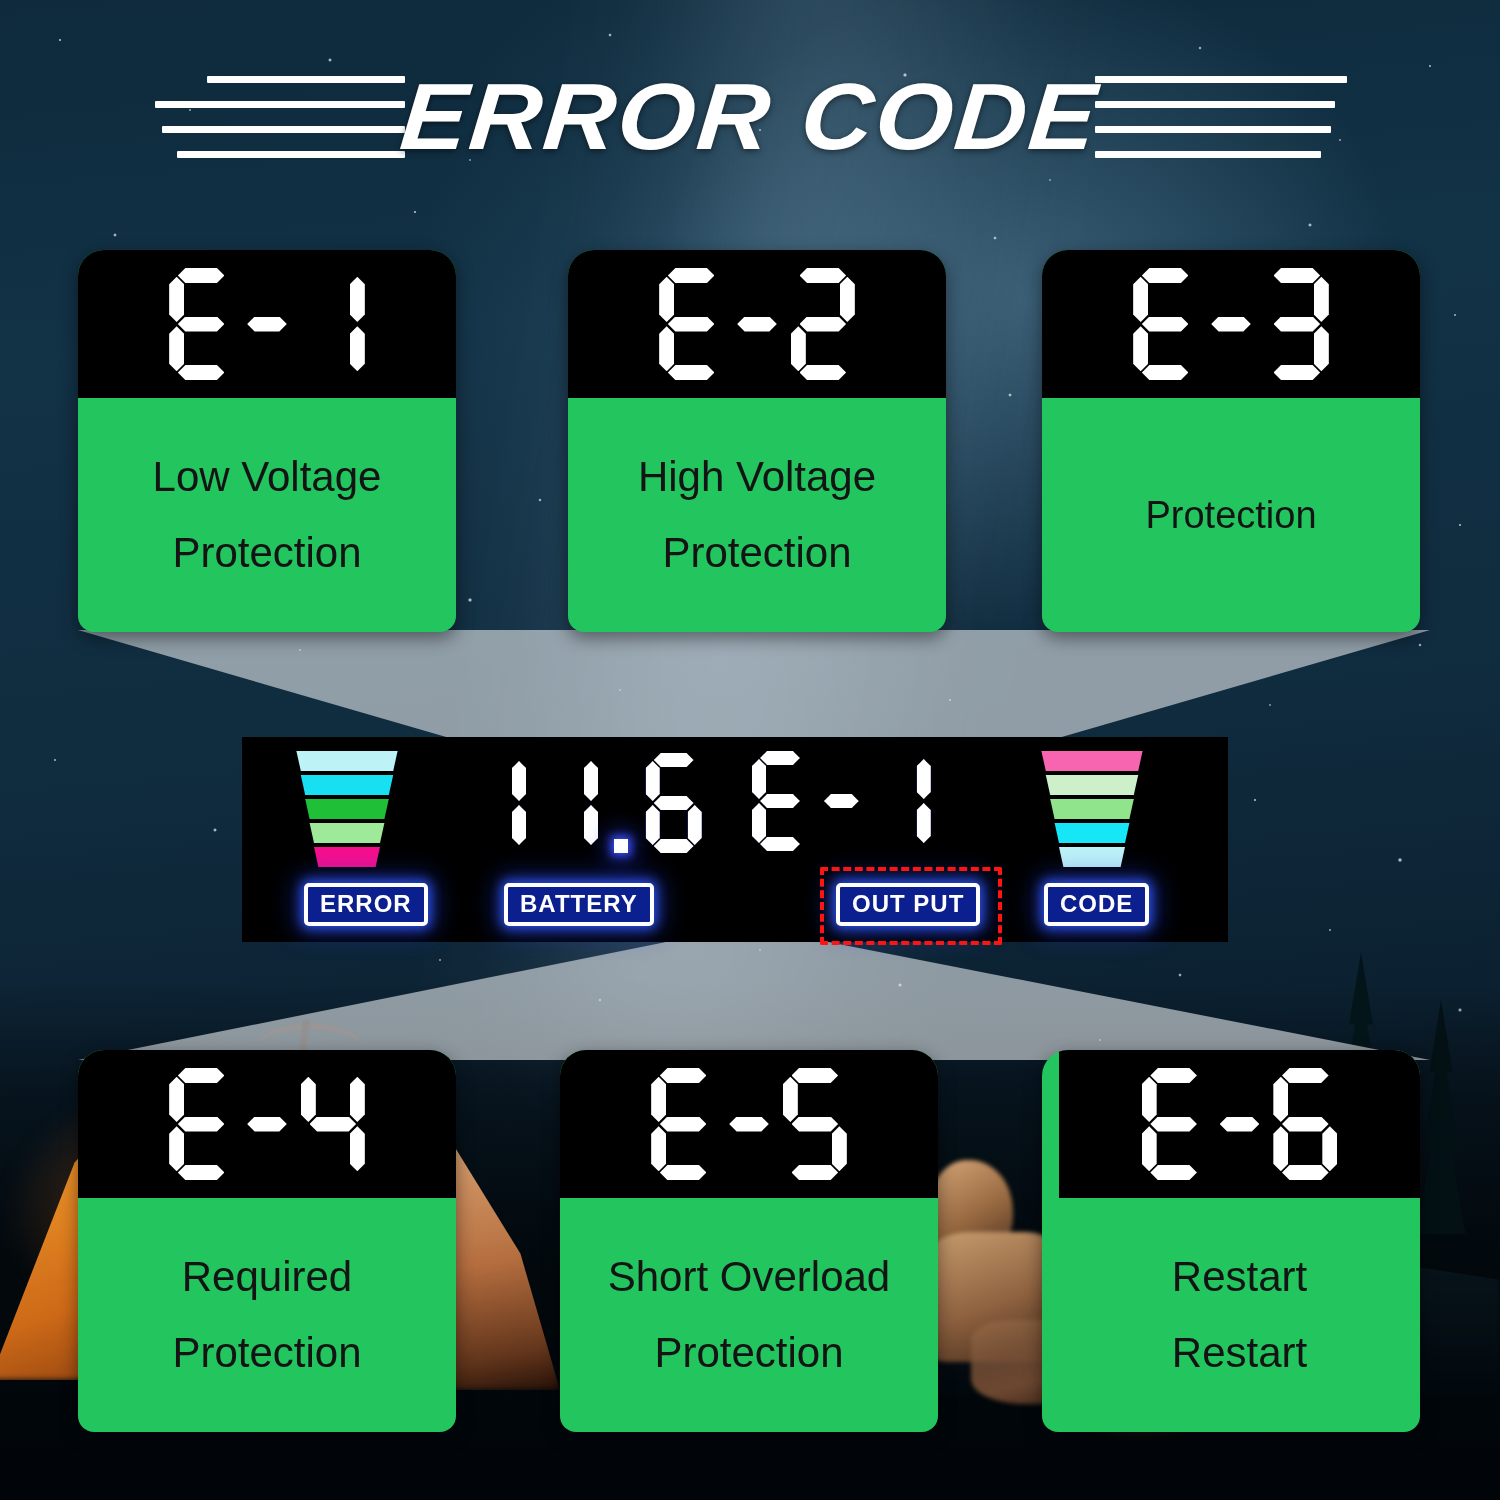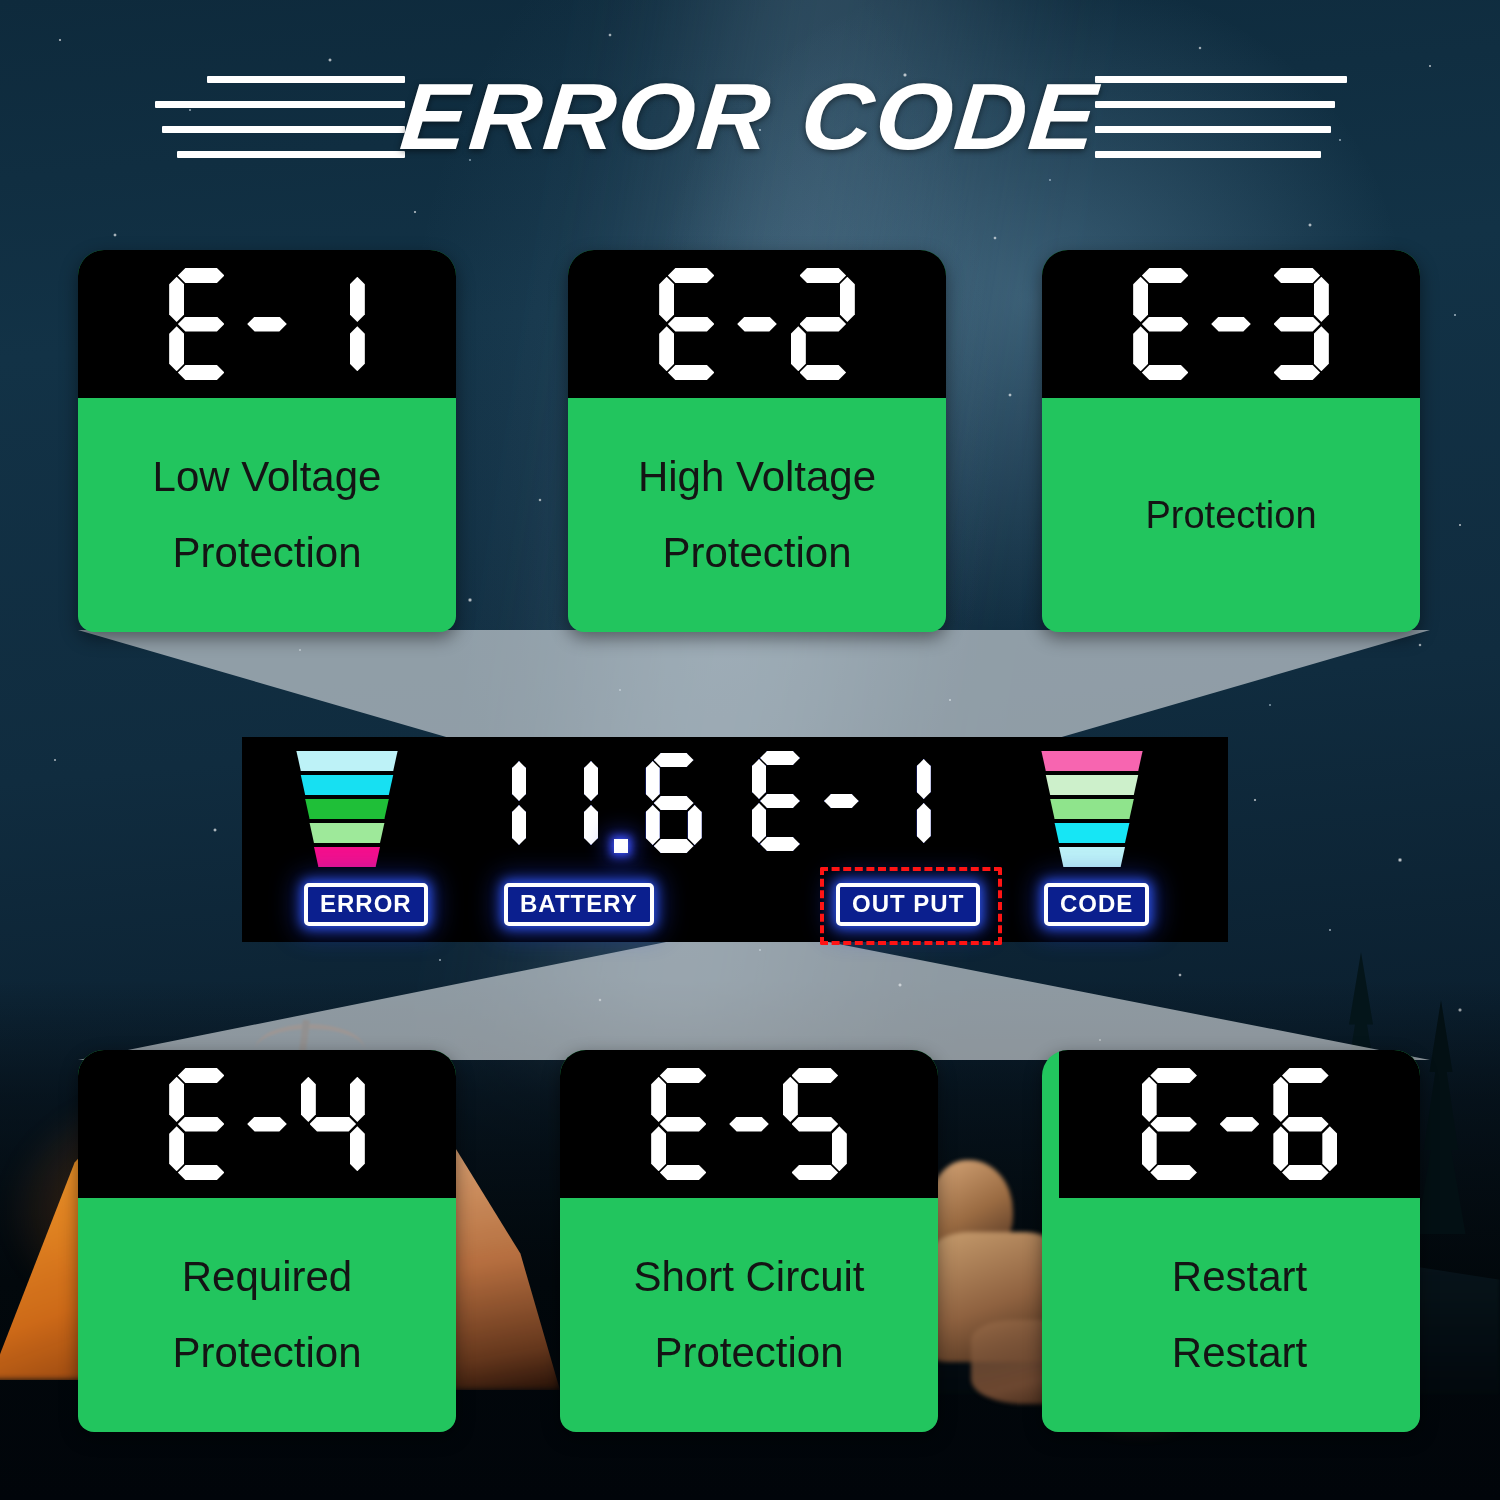--- a/index.html
+++ b/index.html
@@ -646,21 +646,21 @@
           <div class="seg-char">
             <div class="seg h a"></div>
             <div class="seg v c"></div>
             <div class="seg h d"></div>
             <div class="seg v f"></div>
             <div class="seg h g"></div>
           </div>
         </div>
     </div>
     <div class="card-body">
-      <div class="card-line">Short Circuit</div>
+      <div class="card-line">Short Overload</div>
       <div class="card-line">Protection</div>
     </div>
   </div>
 
   <div class="card bottom" id="card-e6">
     <div class="card-code">
       <div class="seg-code sz-card">
           <div class="seg-char">
             <div class="seg h a"></div>
             <div class="seg h d"></div>

